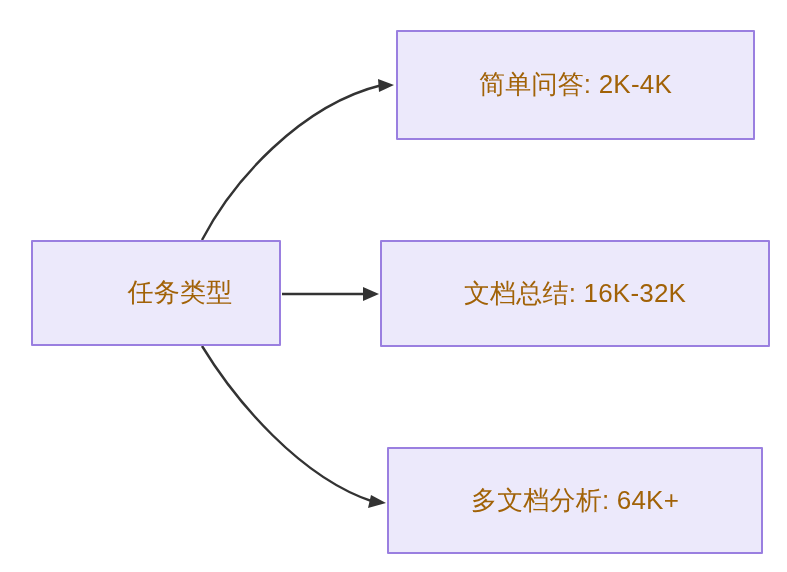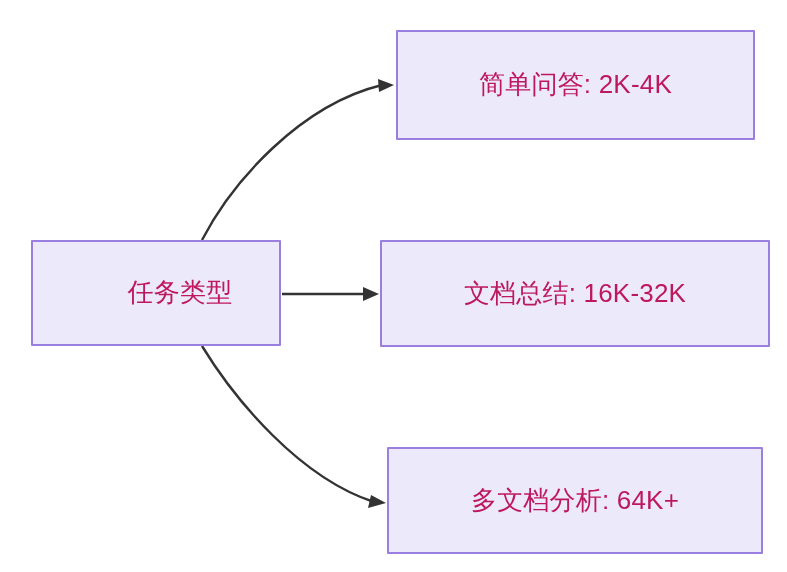--- a/index.html
+++ b/index.html
@@ -28,21 +28,21 @@
   }
   .node {
     position: absolute;
     box-sizing: border-box;
     background: #ece9fb;
     border: 2px solid #9a7fe0;
     border-radius: 1px;
     display: flex;
     align-items: center;
     justify-content: center;
-    color: #be185d;
+    color: #a16207;
     font-size: 26px;
     line-height: 1.2;
     letter-spacing: 0.2px;
     white-space: nowrap;
   }
   .node-label {
     display: block;
   }
   #node-source {
     left: 31px;

